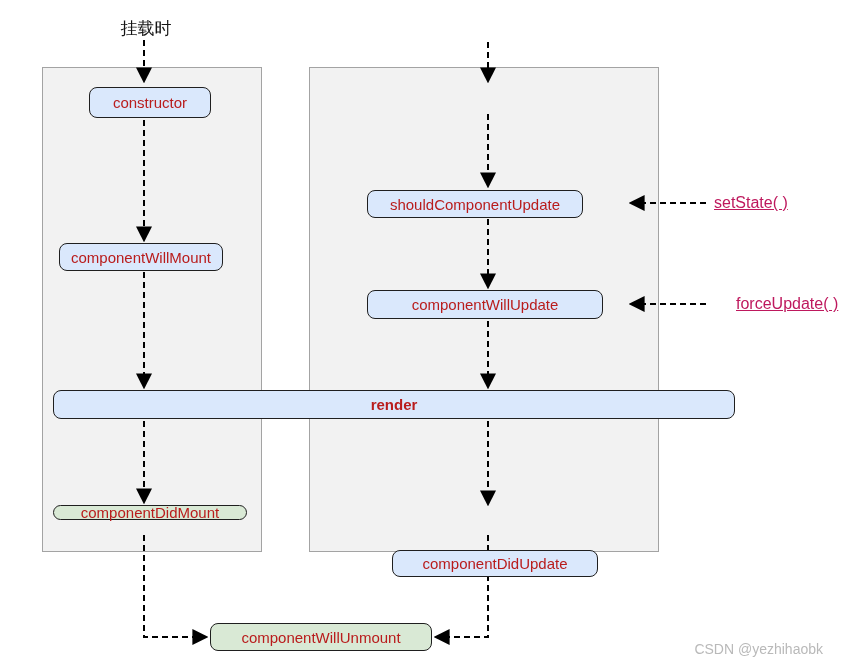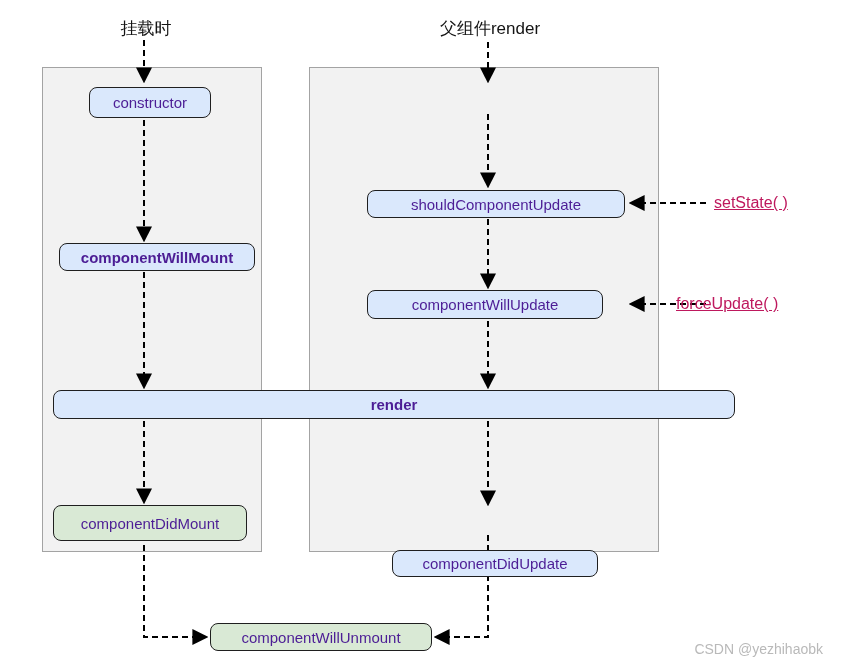--- a/index.html
+++ b/index.html
@@ -13,39 +13,38 @@
   }
   .panel {
     position:absolute; background:#f2f2f2; border:1px solid #a3a3a3; z-index:0;
     box-sizing:border-box;
   }
   .arrows { position:absolute; left:0; top:0; z-index:1; }
   .node {
     position:absolute; box-sizing:border-box; z-index:2;
     border:1.5px solid #1f1f1f; border-radius:8px;
     display:flex; align-items:center; justify-content:center;
-    font-size:15px; color:#4c1d95; white-space:nowrap;
+    font-size:15px; color:#b91c1c; white-space:nowrap;
   }
   .node.blue  { background:#dae8fc; }
   .node.green { background:#d9e9d5; }
   .node.render-node { font-weight:bold; }
   .annotation {
     position:absolute; font-size:16px; color:#be185d; z-index:3; white-space:nowrap;text-decoration:underline;
   }
   .watermark {
     position:absolute; font-size:14px; color:#b9b9b9; z-index:3; white-space:nowrap;
   }
 </style>
 </head>
 <body>
 
 <div class="canvas">
 
   <div class="col-title" style="left:86px; top:17px; width:120px;">挂载时</div>
-  <div class="col-title" style="left:400px; top:17px; width:180px;">父组件render</div>
 
   <div class="panel" style="left:42px; top:67px; width:220px; height:485px;"></div>
   <div class="panel" style="left:309px; top:67px; width:350px; height:485px;"></div>
 
   <svg class="arrows" width="841" height="670" viewBox="0 0 841 670">
     <defs>
       <marker id="arr" viewBox="0 0 10 10" refX="8.5" refY="5" markerWidth="8" markerHeight="8" orient="auto-start-reverse">
         <path d="M0,0 L10,5 L0,10 z" fill="#000"></path>
       </marker>
     </defs>
@@ -63,30 +62,30 @@
       <path d="M488,321 L488,387" marker-end="url(#arr)"></path>
       <path d="M488,421 L488,504" marker-end="url(#arr)"></path>
       <path d="M488,535 L488,637 L436,637" marker-end="url(#arr)"></path>
 
       <path d="M706,203 L631,203" marker-end="url(#arr)"></path>
       <path d="M706,304 L631,304" marker-end="url(#arr)"></path>
     </g>
   </svg>
 
   <div class="node blue" style="left:89px; top:87px; width:122px; height:31px;">constructor</div>
-  <div class="node blue" style="left:59px; top:243px; width:196px; height:28px;font-weight:bold;">componentWillMount</div>
-  <div class="node green" style="left:53px; top:505px; width:194px; height:36px;">componentDidMount</div>
+  <div class="node blue" style="left:59px; top:243px; width:164px; height:28px;">componentWillMount</div>
+  <div class="node green" style="left:53px; top:505px; width:194px; height:15px;">componentDidMount</div>
 
-  <div class="node blue" style="left:367px; top:190px; width:258px; height:28px;text-align:right;">shouldComponentUpdate</div>
+  <div class="node blue" style="left:367px; top:190px; width:216px; height:28px;text-align:right;">shouldComponentUpdate</div>
   <div class="node blue" style="left:367px; top:290px; width:236px; height:29px;">componentWillUpdate</div>
 
   <div class="node blue render-node" style="left:53px; top:390px; width:682px; height:29px;">render</div>
 
   <div class="node blue" style="left:392px; top:507px; width:206px; height:27px;margin-top:43px;">componentDidUpdate</div>
 
   <div class="node green" style="left:210px; top:623px; width:222px; height:28px;text-align:right;">componentWillUnmount</div>
 
   <div class="annotation" style="left:714px; top:194px;">setState( )</div>
-  <div class="annotation" style="left:676px; top:295px;">forceUpdate( )</div>
+  <div class="annotation" style="left:736px; top:295px;">forceUpdate( )</div>
 
   <div class="watermark" style="right:18px; top:641px;">CSDN @yezhihaobk</div>
 
 </div>
 
 </body></html>

